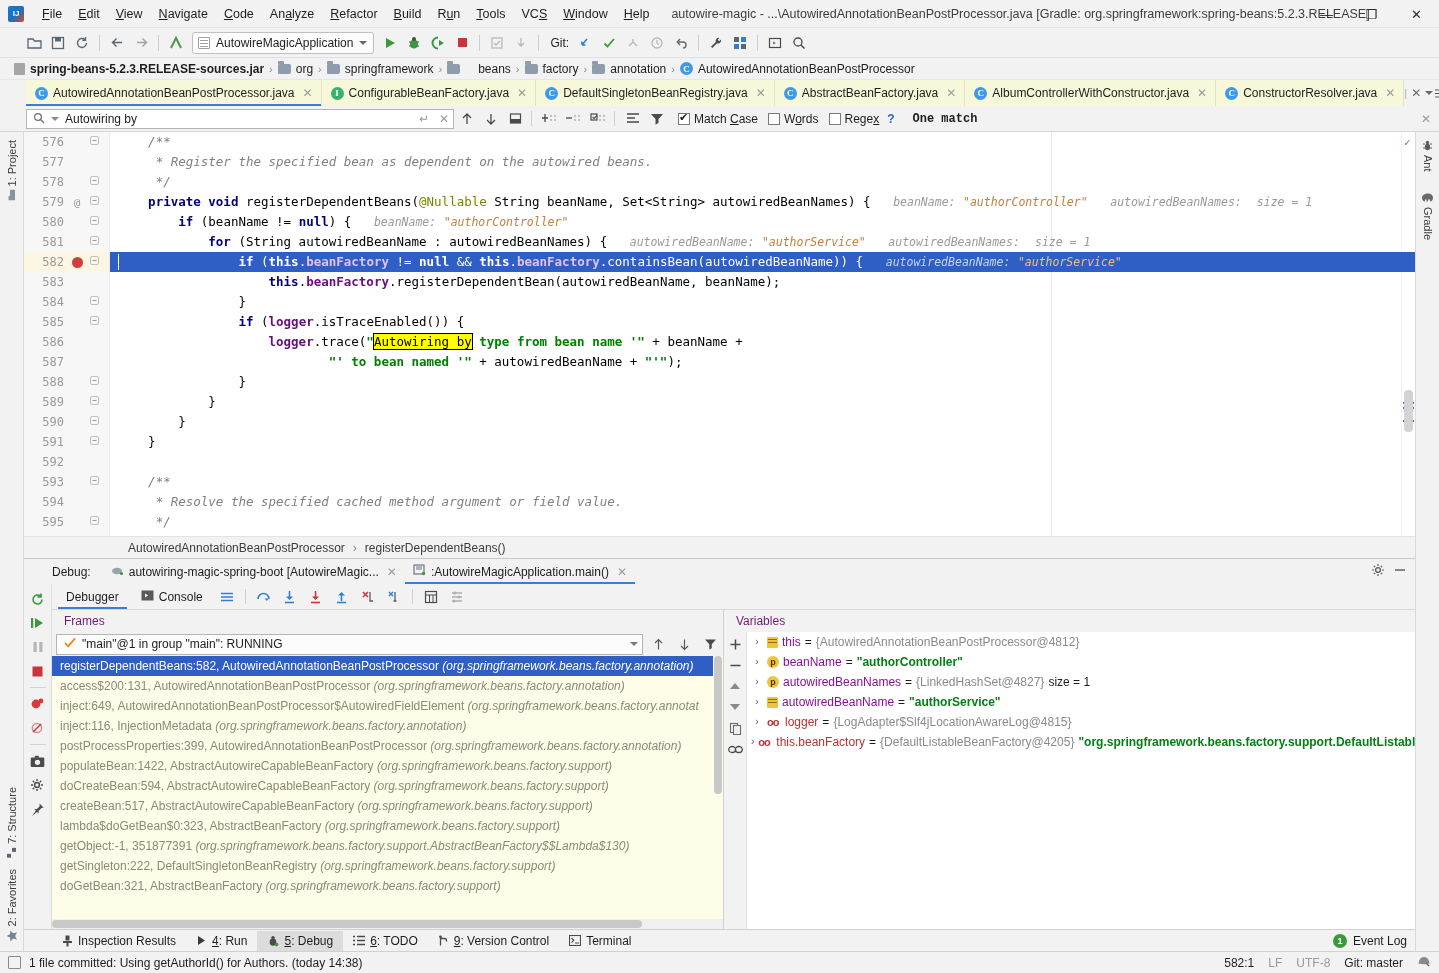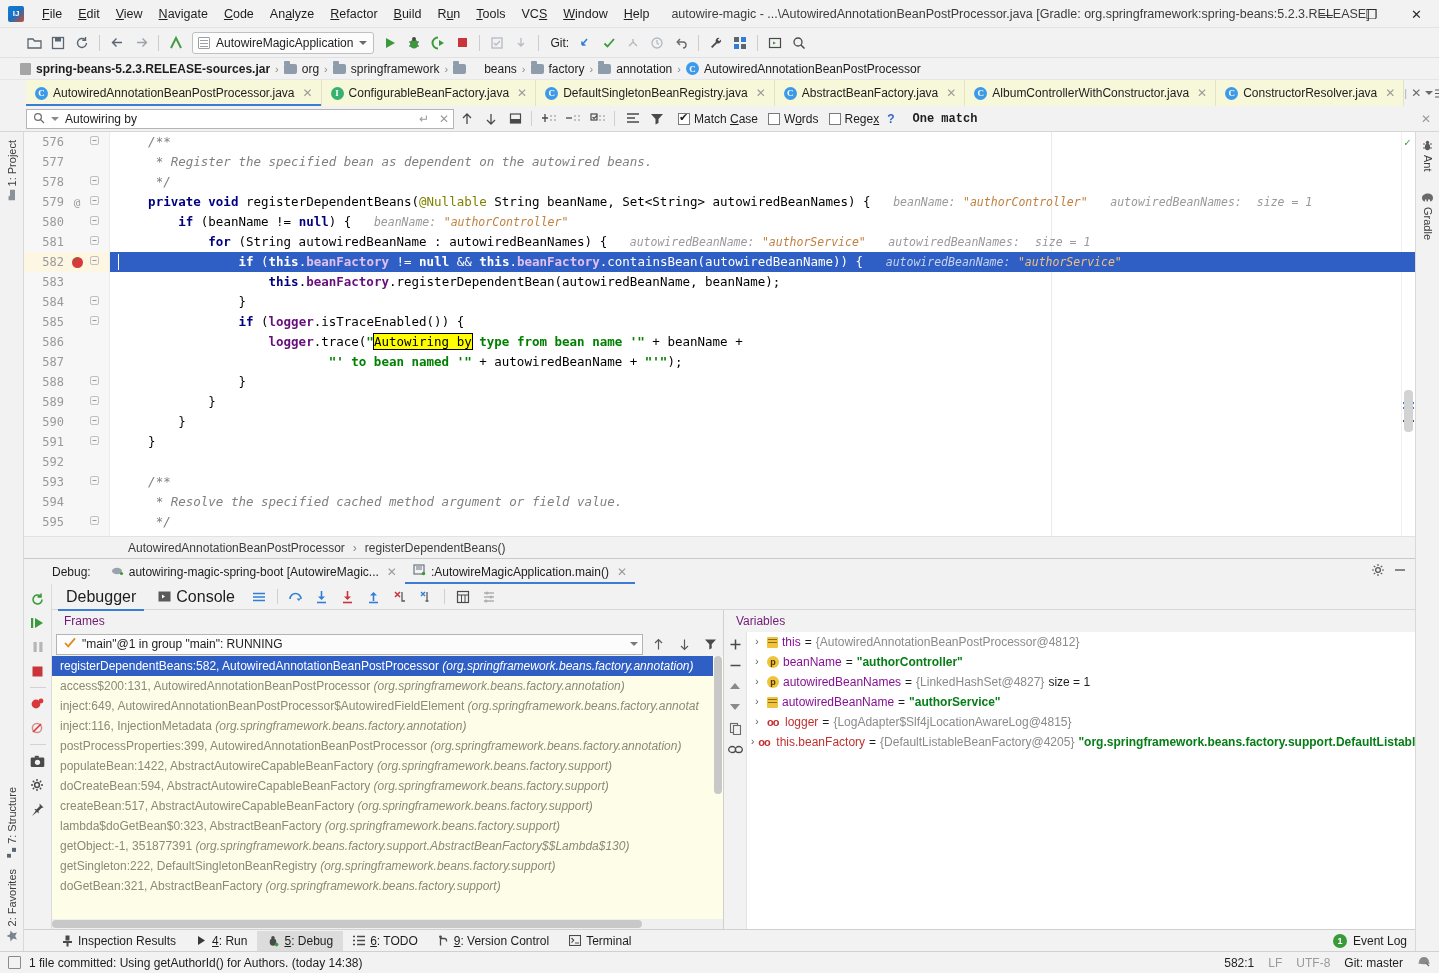--- a/index.html
+++ b/index.html
@@ -69,21 +69,21 @@
   .runconfig .cfg-ico::after {
     content:""; position: absolute; left: 1px; right: 1px; top: 2px; height: 1.5px;
     background: #9aa0a6; box-shadow: 0 3px 0 #9aa0a6, 0 6px 0 #9aa0a6;
   }
   .caret-dn { width: 0; height: 0; border-left: 4px solid transparent; border-right: 4px solid transparent; border-top: 4px solid #6a6a6a; }
   .git-label { font-size: 12px; color: #1d1d1d; margin: 0 4px 0 6px; }
 
   
   .breadcrumbbar {
     height: 22px; min-height: 22px; display: flex; align-items: center; background: #f2f2f2;
-    padding-left: 20px; font-size: 12px; border-bottom: 1px solid #e6e6e6;
+    padding-left: 14px; font-size: 12px; border-bottom: 1px solid #e6e6e6;
   }
   .crumb { display: flex; align-items: center; gap: 4px; color: #1d1d1d; }
   .crumb.first { font-weight: bold; }
   .crumb-sep { color: #8a8a8a; margin: 0 5px; font-size: 11px; }
   .ico-jar { width: 11px; height: 12px; background: #a6a6a6; border-radius: 1px; display:inline-block; }
   .ico-folder {
     width: 13px; height: 10px; background: #8f9cab; border-radius: 1px 2px 2px 1px; position: relative; display: inline-block;
   }
   .ico-folder::before {
     content:""; position:absolute; top:-2.5px; left:0; width:6px; height:3px; background:#8f9cab; border-radius:1px 1px 0 0;
@@ -232,21 +232,21 @@
   }
   .dbg-sb-btn { width: 22px; height: 22px; display: flex; align-items: center; justify-content: center; }
   .dbg-sb-sep { width: 16px; height: 1px; background: #d2d2d2; margin: 3px 0; }
 
   .dbg-main { flex: 1; display: flex; flex-direction: column; min-width: 0; }
   .dbg-toolbar {
     height: 26px; min-height: 26px; display: flex; align-items: center; gap: 2px;
     padding-left: 4px; border-bottom: 1px solid #d8d8d8;
   }
   .dtbtab {
-    font-size: 16px; padding: 5px 10px 4px 10px; position: relative; display: flex; align-items: flex-start; gap: 5px;
+    font-size: 12px; padding: 5px 10px 4px 10px; position: relative; display: flex; align-items: flex-start; gap: 5px;
   }
   .dtbtab.active::after { content:""; position:absolute; left:2px; right:2px; bottom:-1px; height:2px; background:#3b7cd6; }
   .dtb-btn { width: 24px; height: 22px; display: flex; align-items: center; justify-content: center; }
   .dtb-sep { width: 1px; height: 15px; background: #cfcfcf; margin: 0 4px; }
 
   .dbg-split { flex: 1; display: flex; min-height: 0; }
   .frames-pane { width: 672px; min-width: 672px; display: flex; flex-direction: column; border-right: 1px solid #cfcfcf; }
   .pane-title { height: 22px; min-height: 22px; display: flex; align-items: center; padding-left: 12px; font-size: 12px; color: #701a75; background: #f2f2f2; }
   .thread-row { height: 24px; min-height: 24px; display: flex; align-items: center; padding: 0 2px 0 4px; gap: 4px; }
   .thread-combo {

